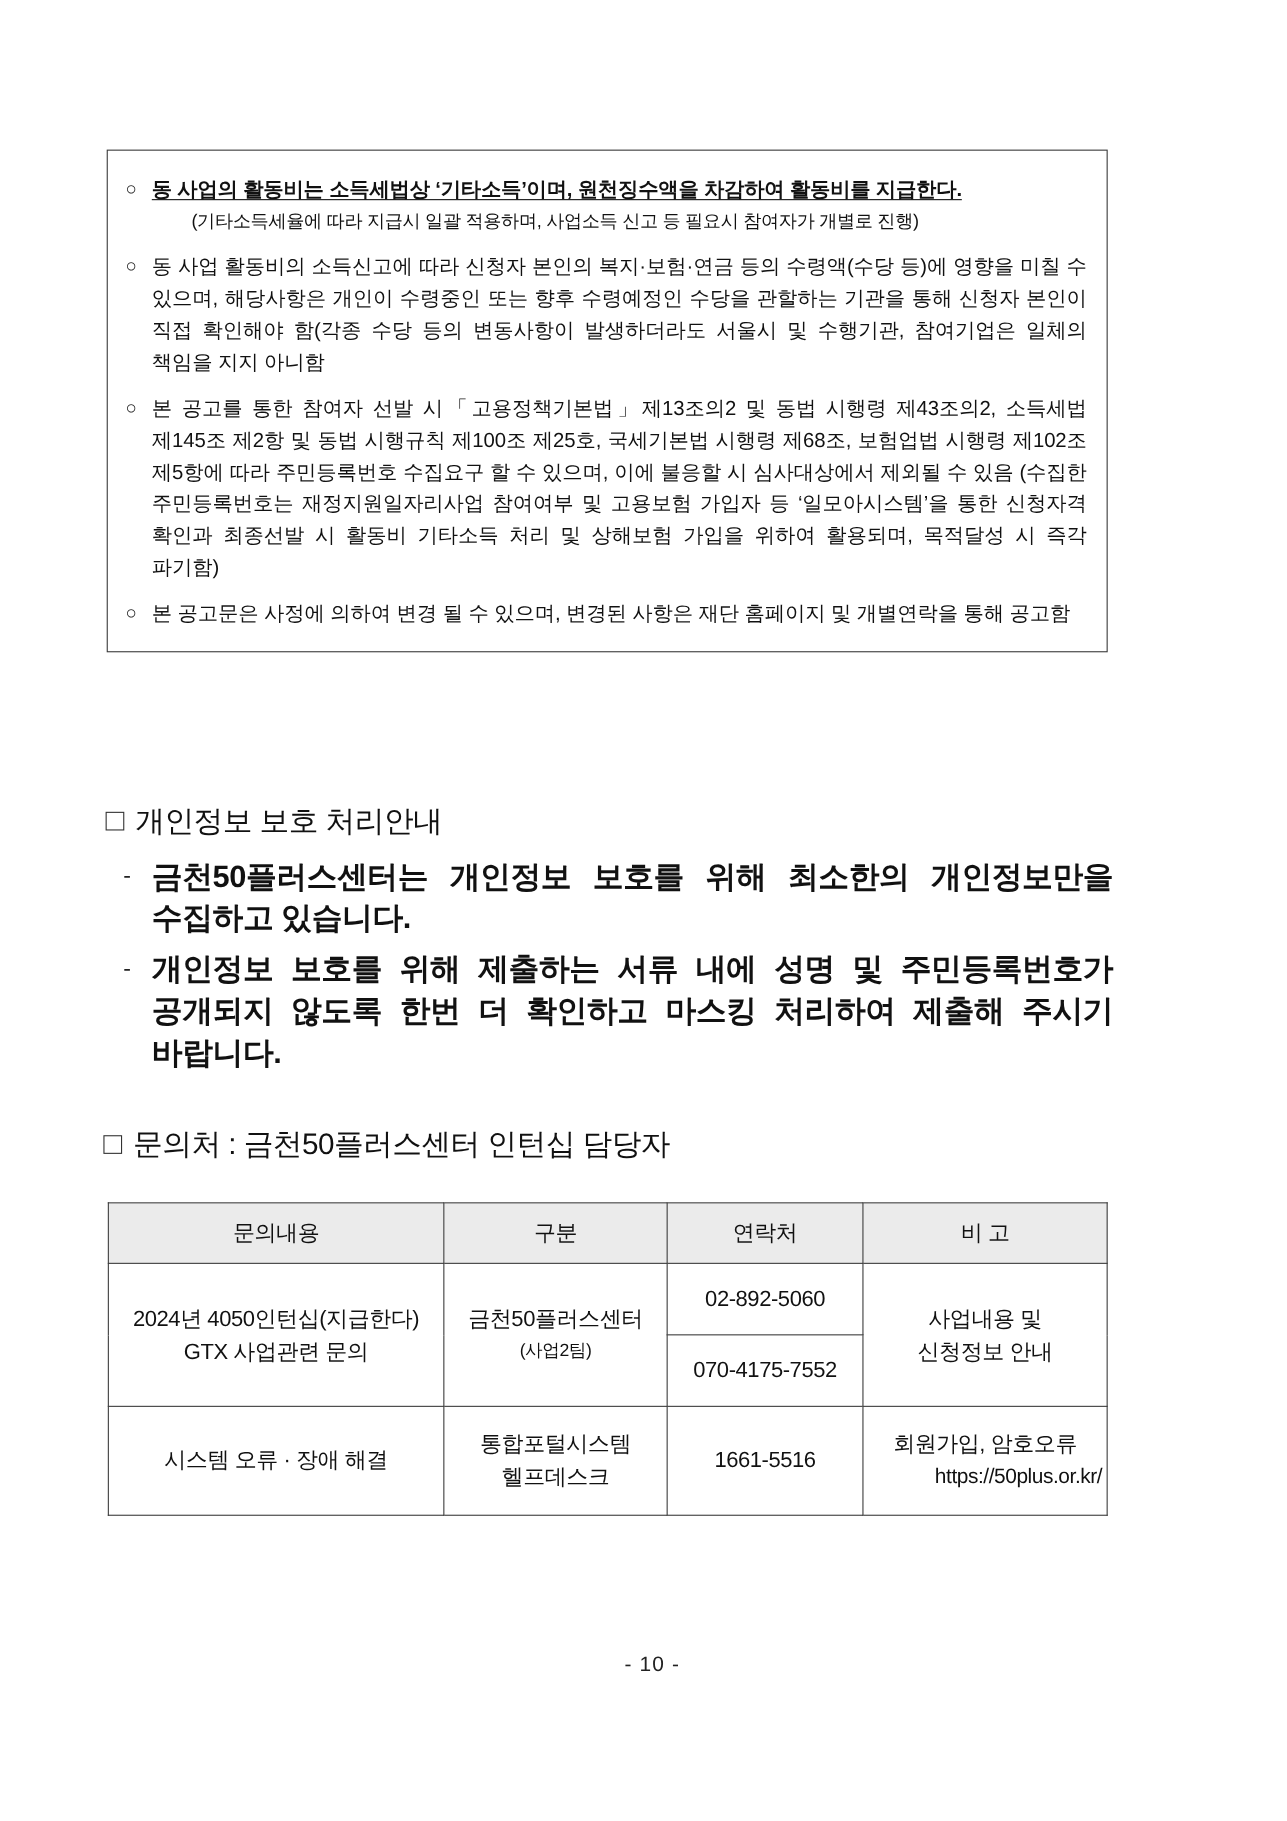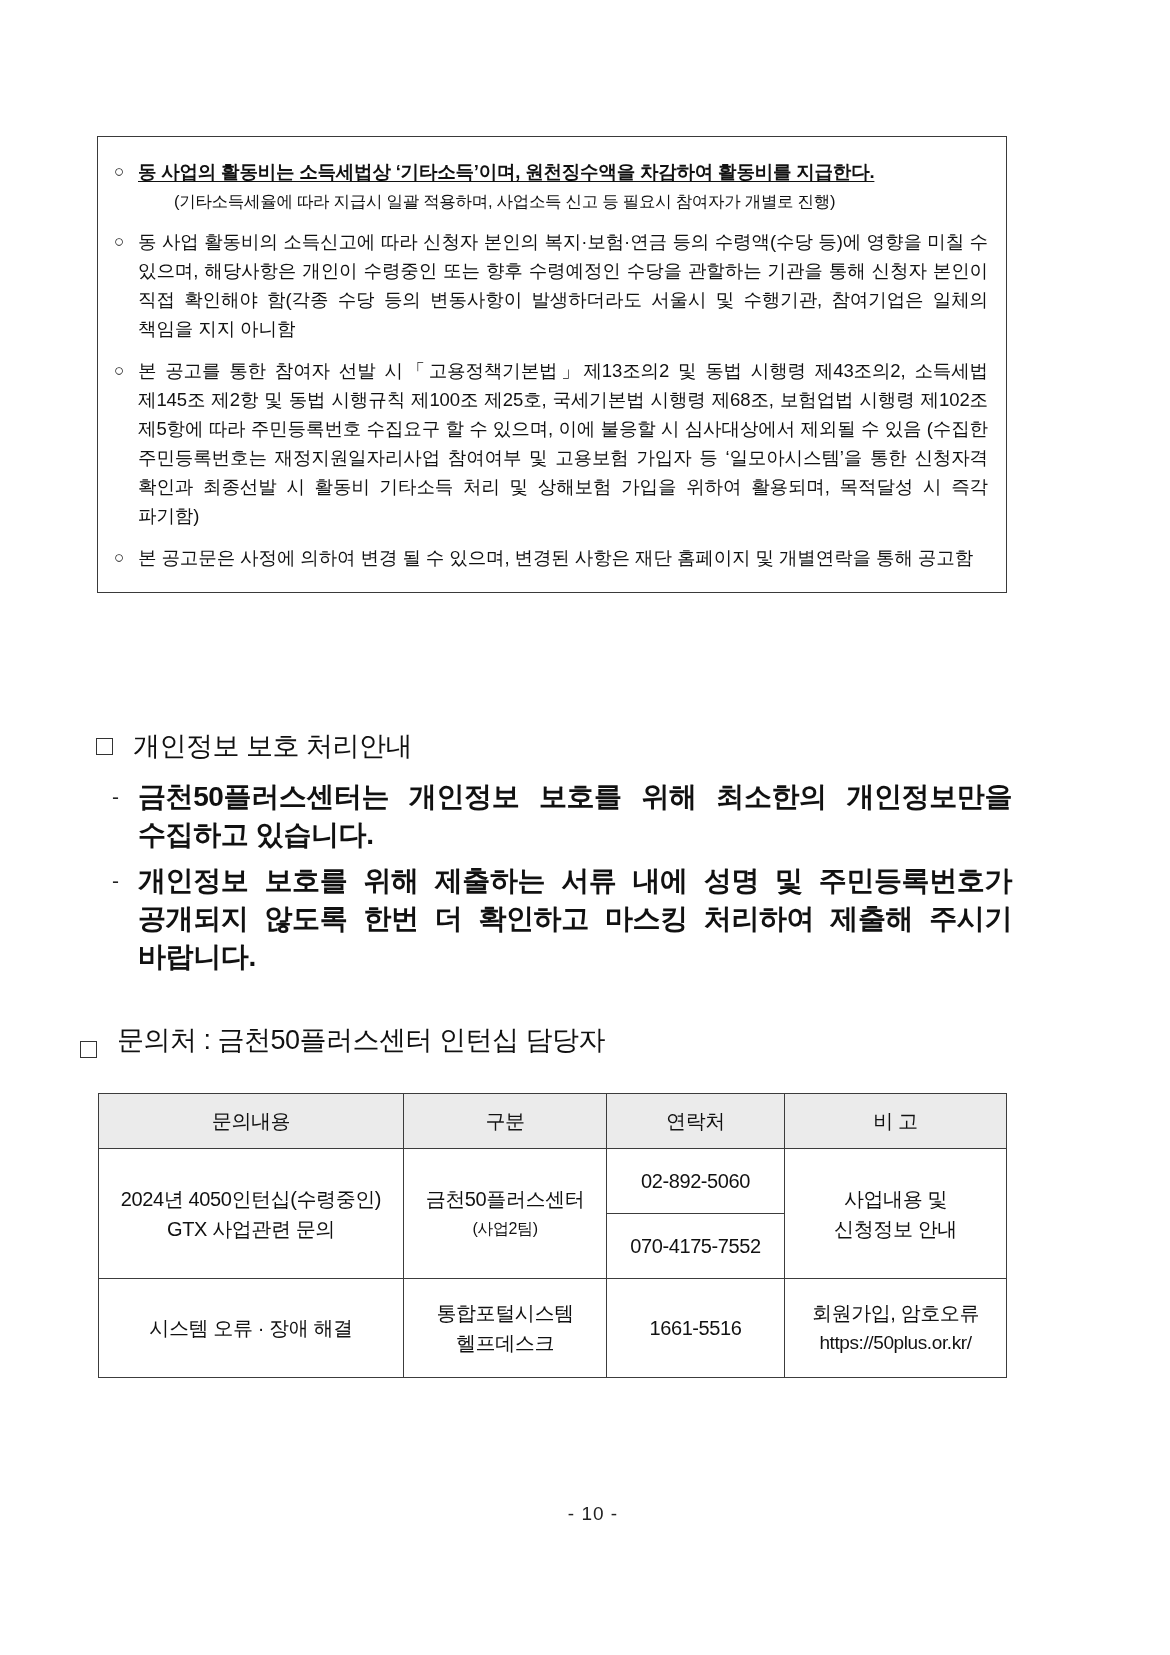--- a/index.html
+++ b/index.html
@@ -70,34 +70,34 @@
     text-align: left;
     margin-left: 36px;
   }
   .notice-body.just { letter-spacing: -0.1px; }
 
   
   .sec-head {
     position: absolute;
     display: flex;
     align-items: center;
-    gap: 20px;
+    gap: 10px;
     font-size: 27px;
     letter-spacing: -0.5px;
     color: #111;
   }
   .sq {
     display: inline-block;
     width: 17px;
     height: 17px;
     border: 1.6px solid #333;
     box-sizing: border-box;
   }
   #privacy-head { left: 96px; top: 728px; }
-  #contact-head { left: 80px; top: 1022px; align-items: flex-end; }
+  #contact-head { left: 94px; top: 1022px; }
 
   .dash-list {
     position: absolute;
     left: 112px;
     top: 778px;
     width: 900px;
   }
   .dash-item {
     display: flex;
     align-items: flex-start;
@@ -144,21 +144,21 @@
   }
   .contact-table thead th {
     background: #ebebeb;
     height: 46px;
     font-size: 20px;
     padding: 4px;
   }
   .cell-sub { font-size: 16px; }
   .tel-cell { height: 52px; }
   .row2 td { height: 86px; }
-  .small-link { font-size: 19px; }
+  .small-link { font-size: 19px; text-align: right; }
 
   
   .page-number {
     position: absolute;
     left: 16px;
     right: 0;
     top: 1503px;
     text-align: center;
     font-size: 19px;
     letter-spacing: 1px;
@@ -229,21 +229,21 @@
       <tr>
         <th>문의내용</th>
         <th>구분</th>
         <th>연락처</th>
         <th>비 고</th>
       </tr>
     </thead>
     <tbody>
       <tr>
         <td rowspan="2">
-          <div>2024년 4050인턴십(수령중인)</div>
+          <div>2024년 4050인턴십(지급한다)</div>
           <div>GTX 사업관련 문의</div>
         </td>
         <td rowspan="2">
           <div>금천50플러스센터</div>
           <div class="cell-sub">(사업2팀)</div>
         </td>
         <td class="tel-cell">02-892-5060</td>
         <td rowspan="2">
           <div>사업내용 및</div>
           <div>신청정보 안내</div>

